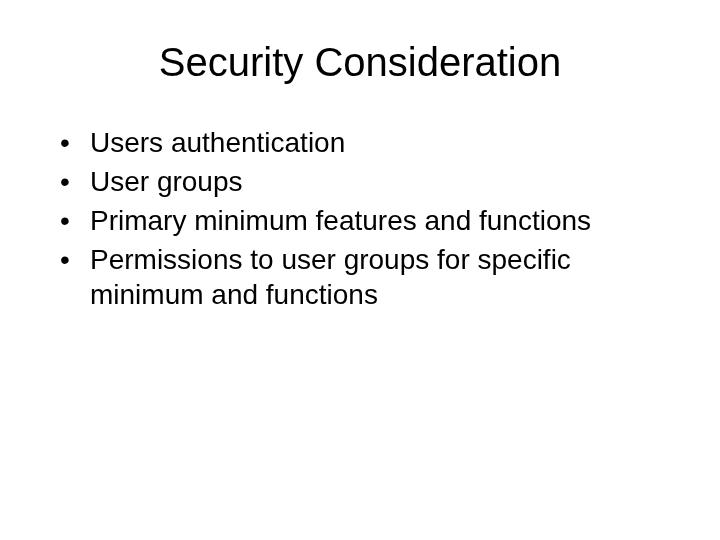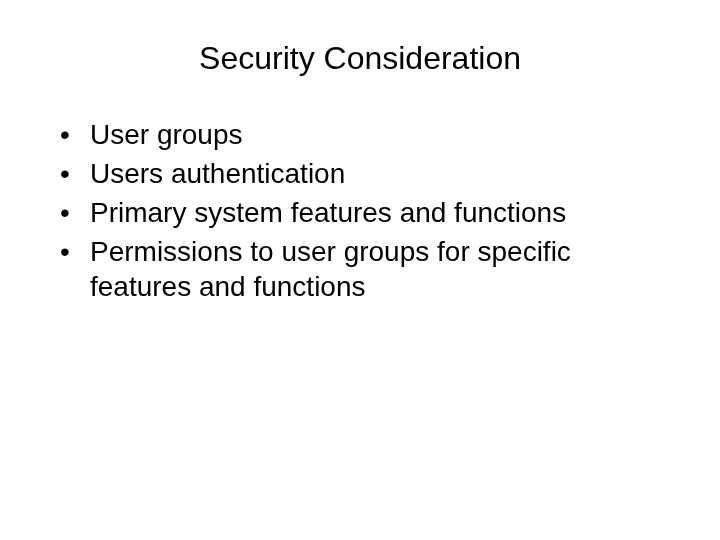--- a/index.html
+++ b/index.html
@@ -11,21 +11,21 @@
     font-family: Arial, Helvetica, sans-serif;
     color: #000000;
   }
   .slide {
     width: 720px;
     height: 540px;
     box-sizing: border-box;
     padding: 30px 50px 40px 50px;
   }
   .title {
-    font-size: 32px;
+    font-size: 40px;
     text-align: center;
     margin: 10px 0 40px 0;
     font-weight: normal;
   }
   ul.bullets {
     list-style: none;
     margin: 0;
     padding: 0 0 0 10px;
   }
   ul.bullets li {
@@ -43,18 +43,18 @@
     font-size: 28px;
   }
 </style>
 </head>
 <body>
 
 <div class="slide">
   <h1 class="title">Security Consideration</h1>
 
   <ul class="bullets">
+    <li>Users authentication</li>
     <li>User groups</li>
-    <li>Users authentication</li>
-    <li>Primary system features and functions</li>
-    <li>Permissions to user groups for specific features and functions</li>
+    <li>Primary minimum features and functions</li>
+    <li>Permissions to user groups for specific minimum and functions</li>
   </ul>
 </div>
 
 </body></html>

